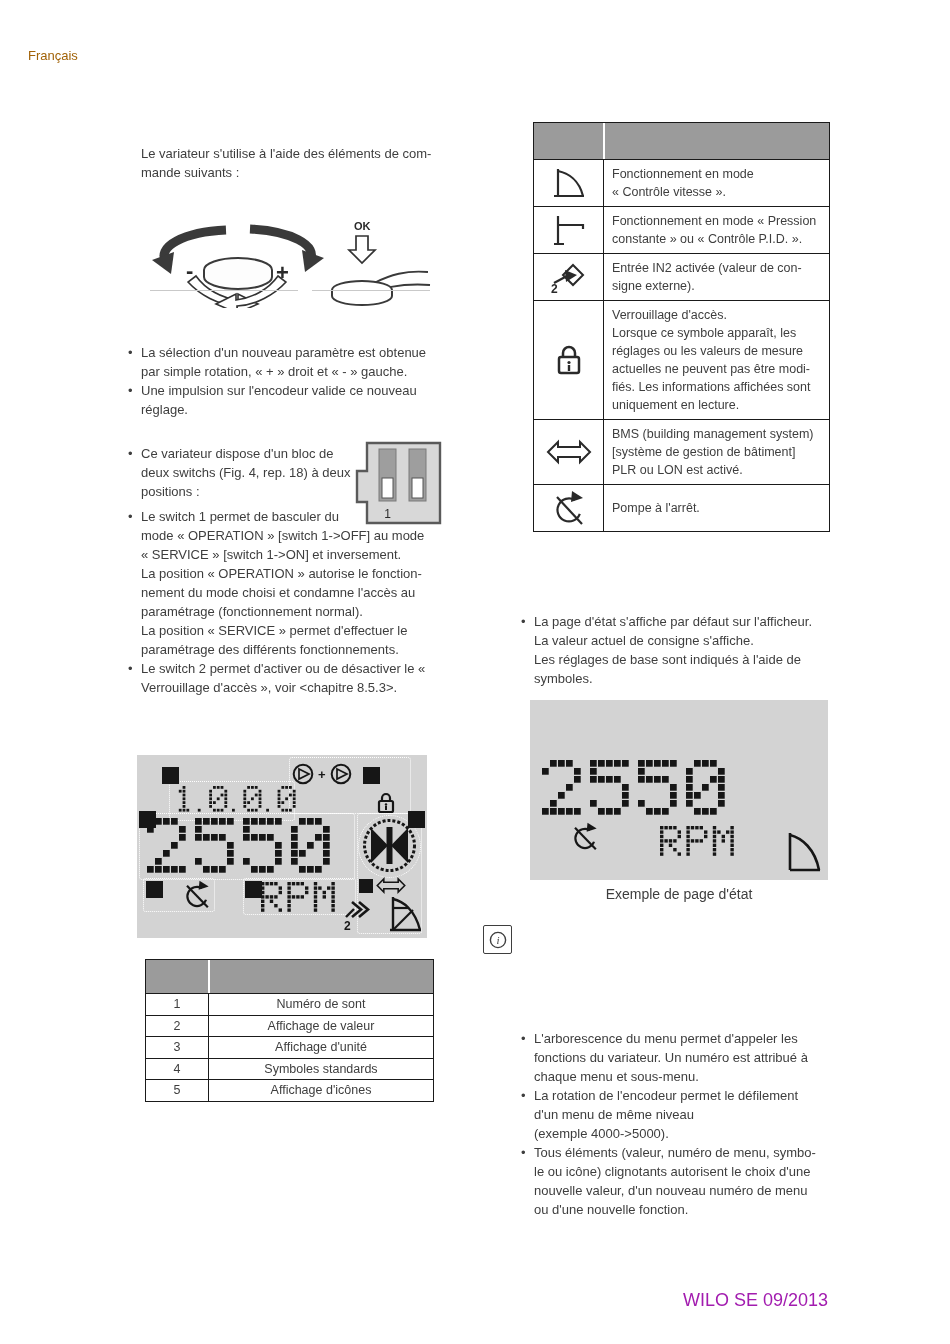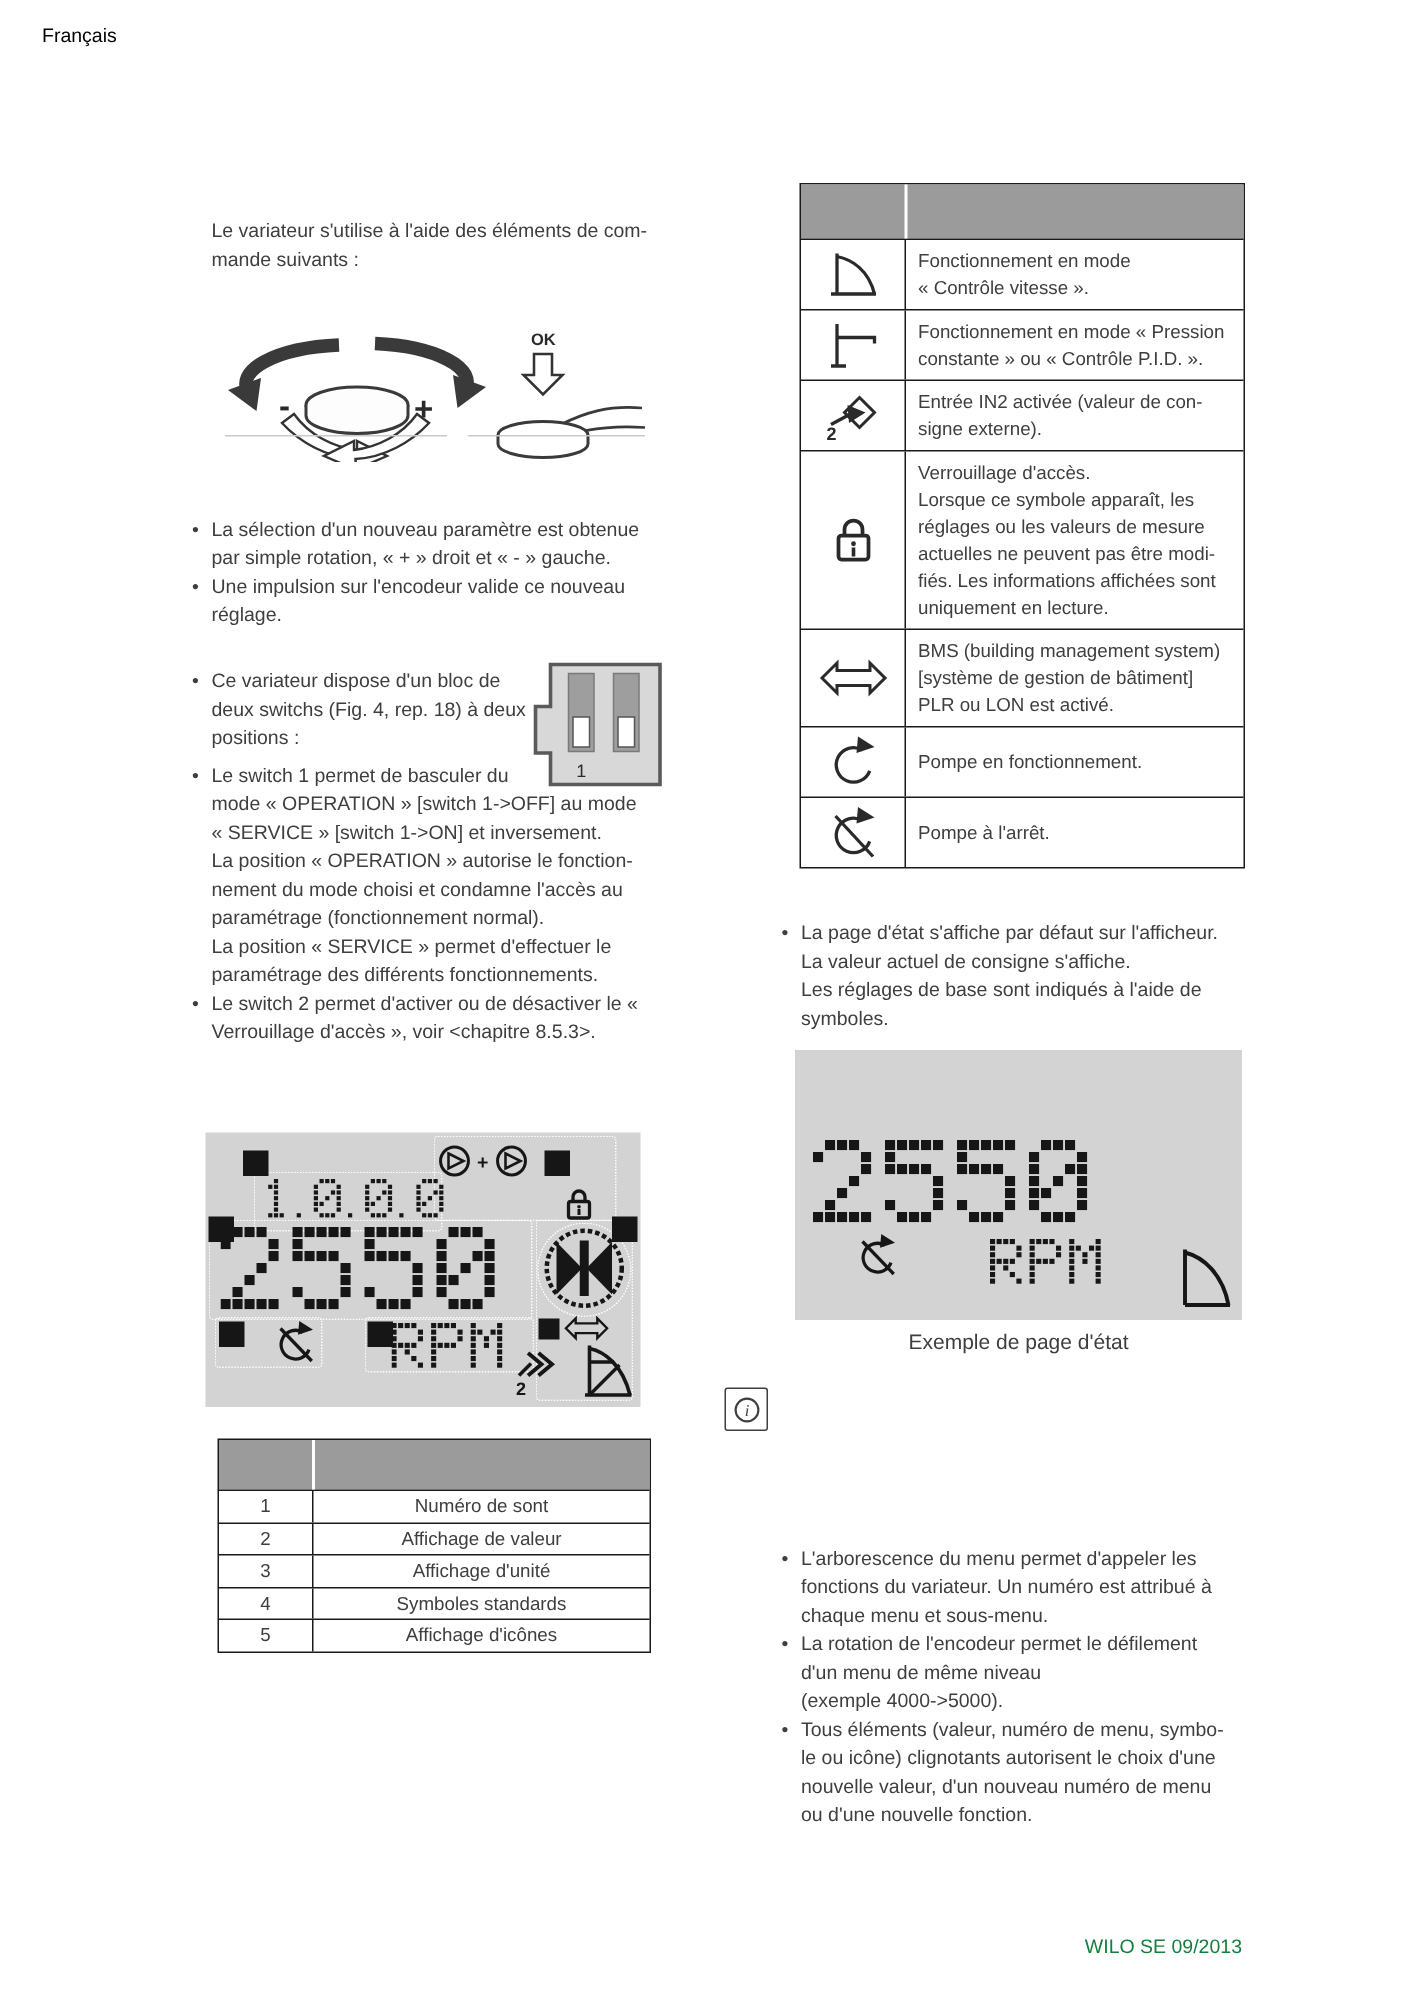--- a/index.html
+++ b/index.html
@@ -29,22 +29,22 @@
   .stable .hdr .ic{width:69px;border-right:2px solid #fff;}
   .stable .hdr .tx{flex:1;}
   .srow{display:flex;border-top:1px solid #1a1a1a;align-items:center;}
   .srow .ic{width:69px;align-self:stretch;border-right:1px solid #1a1a1a;display:flex;align-items:center;justify-content:center;padding:4px 0;}
   .srow .tx{flex:1;padding:5px 8px;font-size:12.5px;line-height:18px;white-space:pre-line;}
   
   .noteicon{position:absolute;width:27px;height:27px;border:1.6px solid #3e3e3e;border-radius:2px;
             display:flex;align-items:center;justify-content:center;background:#fff;}
   .caption{font-size:14px;text-align:center;color:#3e3e3e;}
   .baseline{position:absolute;height:1px;background:#c9c9c9;}
-  .footer{font-size:13px;color:#15803d;text-align:right;}
-  .frlabel{font-size:13px;color:#000000;}
+  .footer{font-size:18px;color:#a21caf;text-align:right;}
+  .frlabel{font-size:13px;color:#a16207;margin-top:32px;}
 </style>
 </head>
 <body>
 
 <div id="page">
 
   <div class="abs frlabel" style="left:28px;top:16px;">Français</div>
 
   <div class="abs txt" style="left:141px;top:144px;width:305px;">Le variateur s'utilise à l'aide des éléments de com-
 mande suivants :</div>
@@ -468,29 +468,20 @@
       </div>
       <div class="tx">BMS (building management system)
 [système de gestion de bâtiment]
 PLR ou LON est activé.</div>
     </div>
     <div class="srow">
       <div class="ic">
         <svg width="34" height="38" viewBox="0 0 34 38">
           <path d="M22.8 11 A11.5 11.5 0 1 0 27.8 24.9" fill="none" stroke="#2a2a2a" stroke-width="2.2"></path>
           <polygon points="20,2 31,9 19,13" fill="#2a2a2a"></polygon>
-        </svg>
-      </div>
-      <div class="tx">Pompe en fonctionnement.</div>
-    </div>
-    <div class="srow">
-      <div class="ic">
-        <svg width="34" height="38" viewBox="0 0 34 38">
-          <path d="M22.8 11 A11.5 11.5 0 1 0 27.8 24.9" fill="none" stroke="#2a2a2a" stroke-width="2.2"></path>
-          <polygon points="20,2 31,9 19,13" fill="#2a2a2a"></polygon>
           <line x1="5" y1="8" x2="30" y2="35" stroke="#2a2a2a" stroke-width="2.2"></line>
         </svg>
       </div>
       <div class="tx">Pompe à l'arrêt.</div>
     </div>
   </div>
 
   <div class="abs" style="left:521px;top:612px;width:320px;">
     <div class="bullet">
       <span class="dot">•</span>

